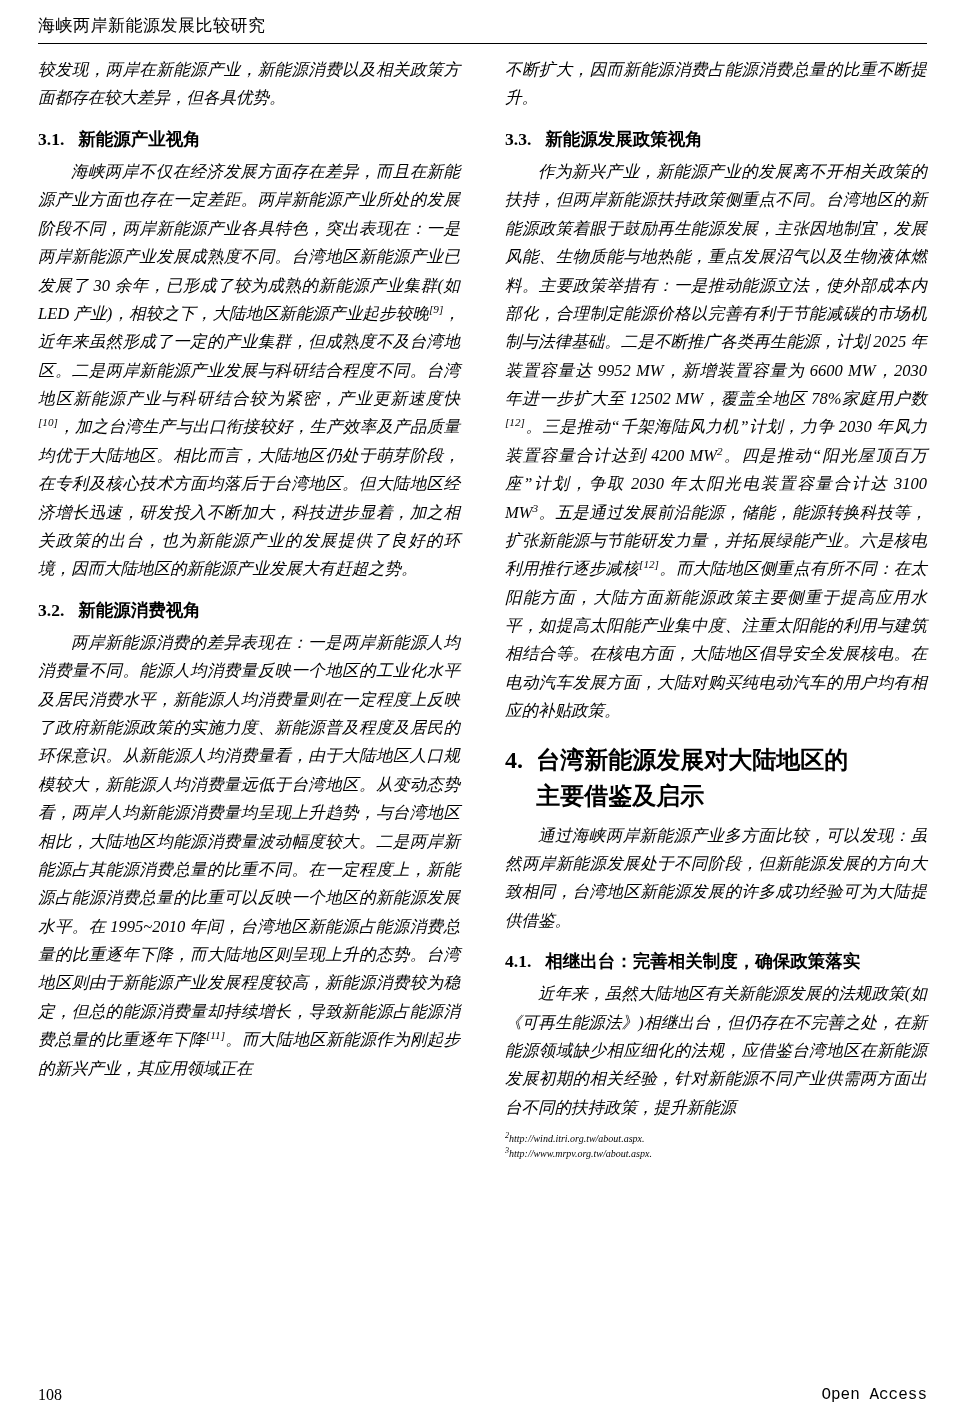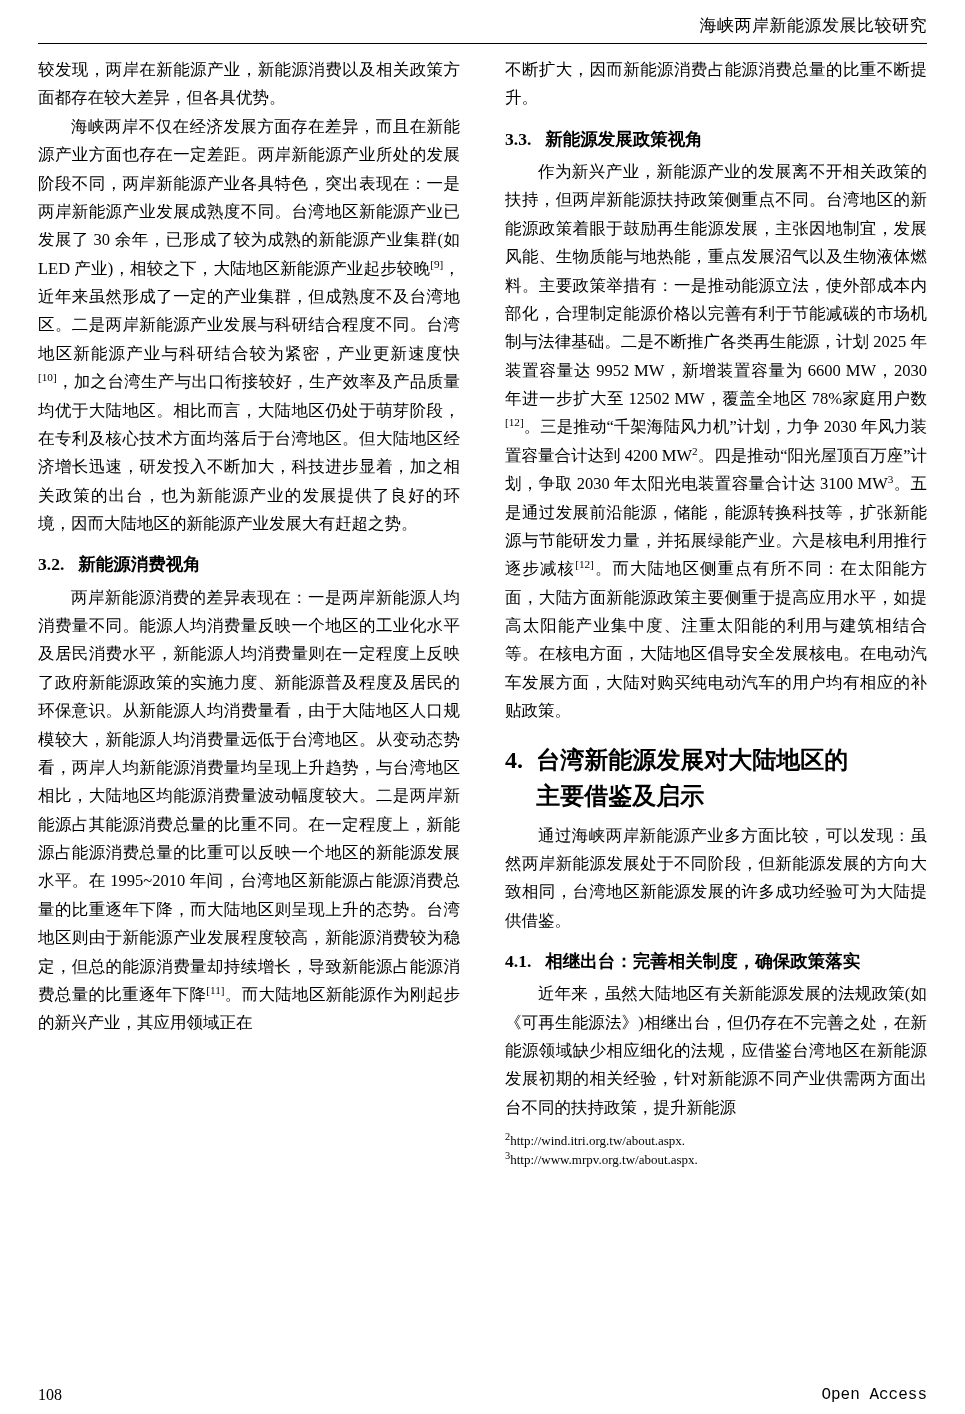--- a/index.html
+++ b/index.html
@@ -16,21 +16,21 @@
     overflow: hidden;
   }
   .page {
     position: relative;
     width: 965px;
     height: 1414px;
     box-sizing: border-box;
     padding: 0 38px;
   }
   .running-head {
-    text-align: right;
+    text-align: left;
     font-size: 17px;
     letter-spacing: 0.5px;
     padding-top: 14px;
     padding-bottom: 4px;
   }
   .rule {
     border-bottom: 1px solid #000;
     margin: 2px 0 12px 0;
   }
   .columns {
@@ -42,20 +42,21 @@
   .col {
     width: 422px;
     font-size: 16.5px;
     line-height: 1.72;
     text-align: justify;
     text-justify: inter-ideograph;
   }
   p {
     margin: 0 0 0 0;
     text-indent: 2em;
+    font-style: italic;
   }
   p.noindent { text-indent: 0; }
   h2.section {
     font-size: 17.5px;
     font-weight: bold;
     margin: 13px 0 6px 0;
     line-height: 1.5;
     text-indent: 0;
   }
   h2.section .num {
@@ -76,21 +77,21 @@
   }
   h2.big .txt {
     display: inline-block;
     width: calc(100% - 1.4em);
     vertical-align: top;
   }
   sup { font-size: 0.68em; vertical-align: super; line-height: 0; }
   .footnotes {
     margin-top: 10px;
     border-top: 0;
-    font-size: 13px;
+    font-size: 10px;
     line-height: 1.45;
     font-family: "Liberation Serif", serif;
   }
   .footnotes .fn { text-indent: 0; margin: 0; }
   .footnotes .fn sup { font-size: 0.8em; }
   .footer {
     position: absolute;
     left: 38px;
     right: 38px;
     bottom: 10px;
@@ -108,20 +109,23 @@
 
   <div class="running-head">海峡两岸新能源发展比较研究</div>
   <div class="rule"></div>
 
   <div class="columns">
 
     <div class="col">
 
       <p class="noindent">较发现，两岸在新能源产业，新能源消费以及相关政策方面都存在较大差异，但各具优势。</p>
 
+      <h2 class="section">
+        <span class="num">3.1.</span><span>新能源产业视角</span>
+      </h2>
 
       <p><span>海峡两岸不仅在经济发展方面存在差异，而且在新能源产业方面也存在一定差距。两岸新能源产业所处的发展阶段不同，两岸新能源产业各具特色，突出表现在：一是两岸新能源产业发展成熟度不同。台湾地区新能源产业已发展了 30 余年，已形成了较为成熟的新能源产业集群(如 LED 产业)，相较之下，大陆地区新能源产业起步较晚</span><sup>[9]</sup><span>，近年来虽然形成了一定的产业集群，但成熟度不及台湾地区。二是两岸新能源产业发展与科研结合程度不同。台湾地区新能源产业与科研结合较为紧密，产业更新速度快</span><sup>[10]</sup><span>，加之台湾生产与出口衔接较好，生产效率及产品质量均优于大陆地区。相比而言，大陆地区仍处于萌芽阶段，在专利及核心技术方面均落后于台湾地区。但大陆地区经济增长迅速，研发投入不断加大，科技进步显着，加之相关政策的出台，也为新能源产业的发展提供了良好的环境，因而大陆地区的新能源产业发展大有赶超之势。</span></p>
 
       <h2 class="section">
         <span class="num">3.2.</span><span>新能源消费视角</span>
       </h2>
 
       <p><span>两岸新能源消费的差异表现在：一是两岸新能源人均消费量不同。能源人均消费量反映一个地区的工业化水平及居民消费水平，新能源人均消费量则在一定程度上反映了政府新能源政策的实施力度、新能源普及程度及居民的环保意识。从新能源人均消费量看，由于大陆地区人口规模较大，新能源人均消费量远低于台湾地区。从变动态势看，两岸人均新能源消费量均呈现上升趋势，与台湾地区相比，大陆地区均能源消费量波动幅度较大。二是两岸新能源占其能源消费总量的比重不同。在一定程度上，新能源占能源消费总量的比重可以反映一个地区的新能源发展水平。在 1995~2010 年间，台湾地区新能源占能源消费总量的比重逐年下降，而大陆地区则呈现上升的态势。台湾地区则由于新能源产业发展程度较高，新能源消费较为稳定，但总的能源消费量却持续增长，导致新能源占能源消费总量的比重逐年下降</span><sup>[11]</sup><span>。而大陆地区新能源作为刚起步的新兴产业，其应用领域正在</span></p>
 
     </div>

